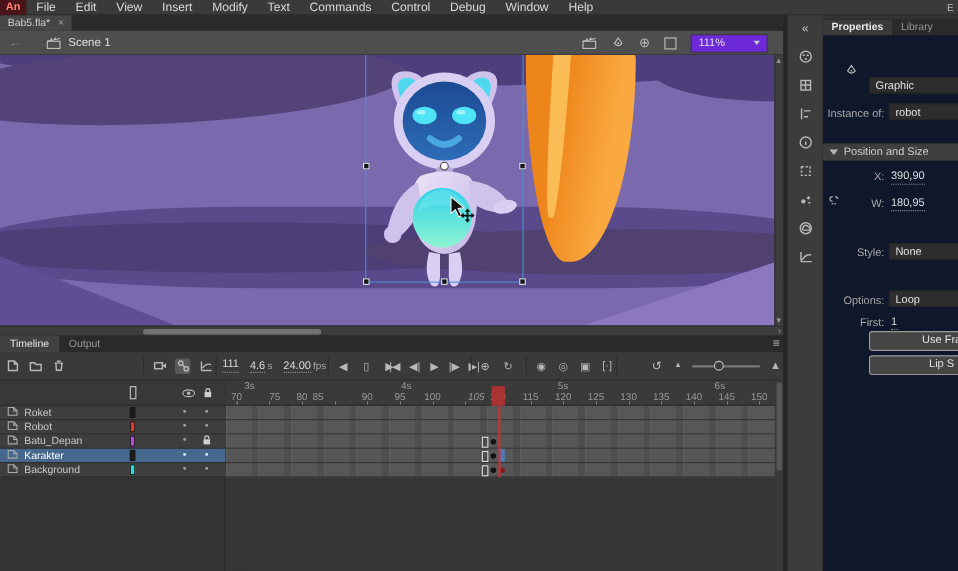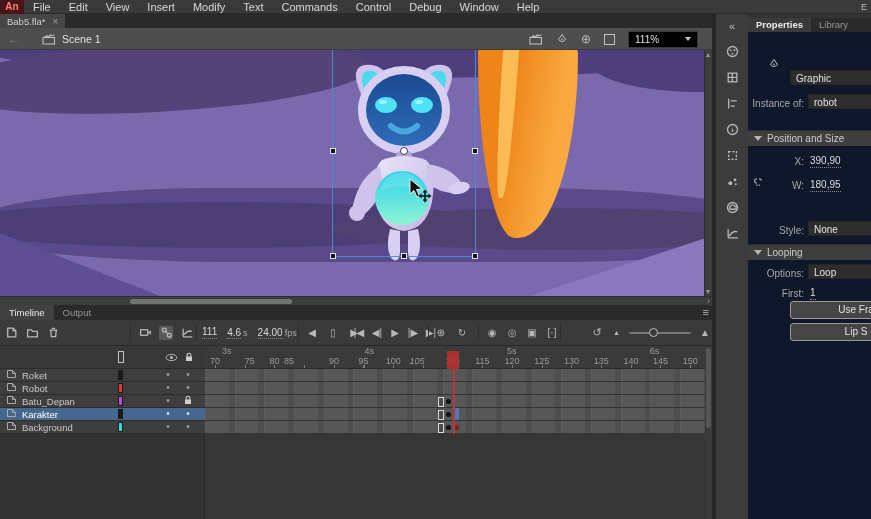--- a/index.html
+++ b/index.html
@@ -20,21 +20,21 @@
   #doc-tabs{left:0;top:14px;width:712px;height:14px;background:#2a2a2a;display:flex;}
   #doc-tab{background:#464646;color:#cfcfcf;font-size:9.5px;padding:0 7px;display:flex;align-items:center;gap:7px;height:14px;}
   #doc-tab .close{color:#9a9a9a;font-size:10px;}
 
   
   #edit-bar{left:0;top:28px;width:712px;height:22px;background:#4e4e4e;display:flex;align-items:center;border-bottom:1px solid #3a3a3a;box-sizing:border-box;}
   #back-arrow{color:#7e7e7e;font-size:12px;margin:0 8px 0 8px;}
   #scene-clapper{margin:0 6px 0 14px;}
   #scene-label{color:#e0e0e0;font-size:10.5px;}
   #edit-bar-right{position:absolute;right:14px;top:0;height:22px;display:flex;align-items:center;gap:13px;}
-  #zoom-box{display:flex;align-items:center;gap:14px;background:#000000;border:1px solid #393939;height:15px;padding:0 6px;min-width:56px;justify-content:space-between;}
+  #zoom-box{display:flex;align-items:center;gap:14px;background:#6d28d9;border:1px solid #393939;height:15px;padding:0 6px;min-width:56px;justify-content:space-between;}
   #zoom-box .val{color:#e2e2e2;font-size:10px;}
   .tri-down{width:0;height:0;border-left:3.5px solid transparent;border-right:3.5px solid transparent;border-top:4px solid #c9c9c9;}
   .clip-icn{width:9px;height:9px;border:1.3px solid #c2c2c2;display:inline-block;}
 
   
   #stage{left:0;top:50px;width:712px;height:246px;background:#7b69ae;overflow:hidden;}
   .shape{position:absolute;}
   #band-top{left:-20px;top:-14px;width:760px;height:42px;background:#4e3f7c;border-radius:0 0 45% 55%/0 0 60% 70%;}
   #blob-tl{left:-60px;top:-6px;width:430px;height:68px;background:#534379;border-radius:50%;transform:rotate(-3deg);}
   #blob-tr{left:590px;top:-18px;width:220px;height:60px;background:#4e3f7c;border-radius:50%;}
@@ -441,21 +441,21 @@
               <span class="sec-label" style="left: 444.658px;">6s</span>
             </div>
           <div id="ruler-frames">
               <span class="frame-num" style="left: 0.098px;">70</span>
               <span class="frame-num" style="left: 29.798px; text-align: right;">75</span>
               <span class="frame-num" style="left: 59.498px;">80</span>
               <span class="frame-num" style="left: 74px;">85</span>
               <span class="frame-num" style="left: 118.898px;">90</span>
               <span class="frame-num" style="left: 148.598px;">95</span>
               <span class="frame-num" style="left: 178.298px;">100</span>
-              <span class="frame-num" style="left: 202px; font-style: italic;">105</span>
+              <span class="frame-num" style="left: 218px; font-style: italic;">105</span>
               <span class="frame-num" style="left: 237.698px;">110</span>
               <span class="frame-num" style="left: 267.398px;">115</span>
               <span class="frame-num" style="left: 297.098px;">120</span>
               <span class="frame-num" style="left: 326.798px;">125</span>
               <span class="frame-num" style="left: 356.498px;">130</span>
               <span class="frame-num" style="left: 386.198px;">135</span>
               <span class="frame-num" style="left: 415.898px;">140</span>
               <span class="frame-num" style="left: 445.598px;">145</span>
               <span class="frame-num" style="left: 475.298px;">150</span>
             </div>
@@ -568,24 +568,20 @@
           <path d="M5 7 Q2.5 7 2.5 4.8 Q2.5 2.8 5 2.8 M7 2.8 Q9.5 2.8 9.5 4.8"></path>
           <path d="M4 9.2 h4" stroke-dasharray="1.5 1"></path>
         </svg>
       </span>
     <span class="p-label" style="left:20px;top:162px;width:36px">W:</span>
     <span class="p-hot" style="left:62px;top:161px">180,95</span>
 
     <span class="p-label" style="left:4px;top:207px;width:52px">Style:</span>
     <div class="p-field" style="left:60px;top:203px;width:112px">None</div>
 
-    <div class="p-section" style="top:226px">
-      <span class="tri-sec"></span>
-      <span>Looping</span>
-    </div>
     <span class="p-label" style="left:0;top:250px;width:56px">Options:</span>
     <div class="p-field" style="left:60px;top:246px;width:112px">Loop</div>
     <span class="p-label" style="left:8px;top:270px;width:48px">First:</span>
     <span class="p-hot" style="left:62px;top:269px">1</span>
 
     <div class="p-btn" style="left:42px;top:283px">Use Fra</div>
     <div class="p-btn" style="left:42px;top:305px">Lip S</div>
   </div>
 </div>
 

